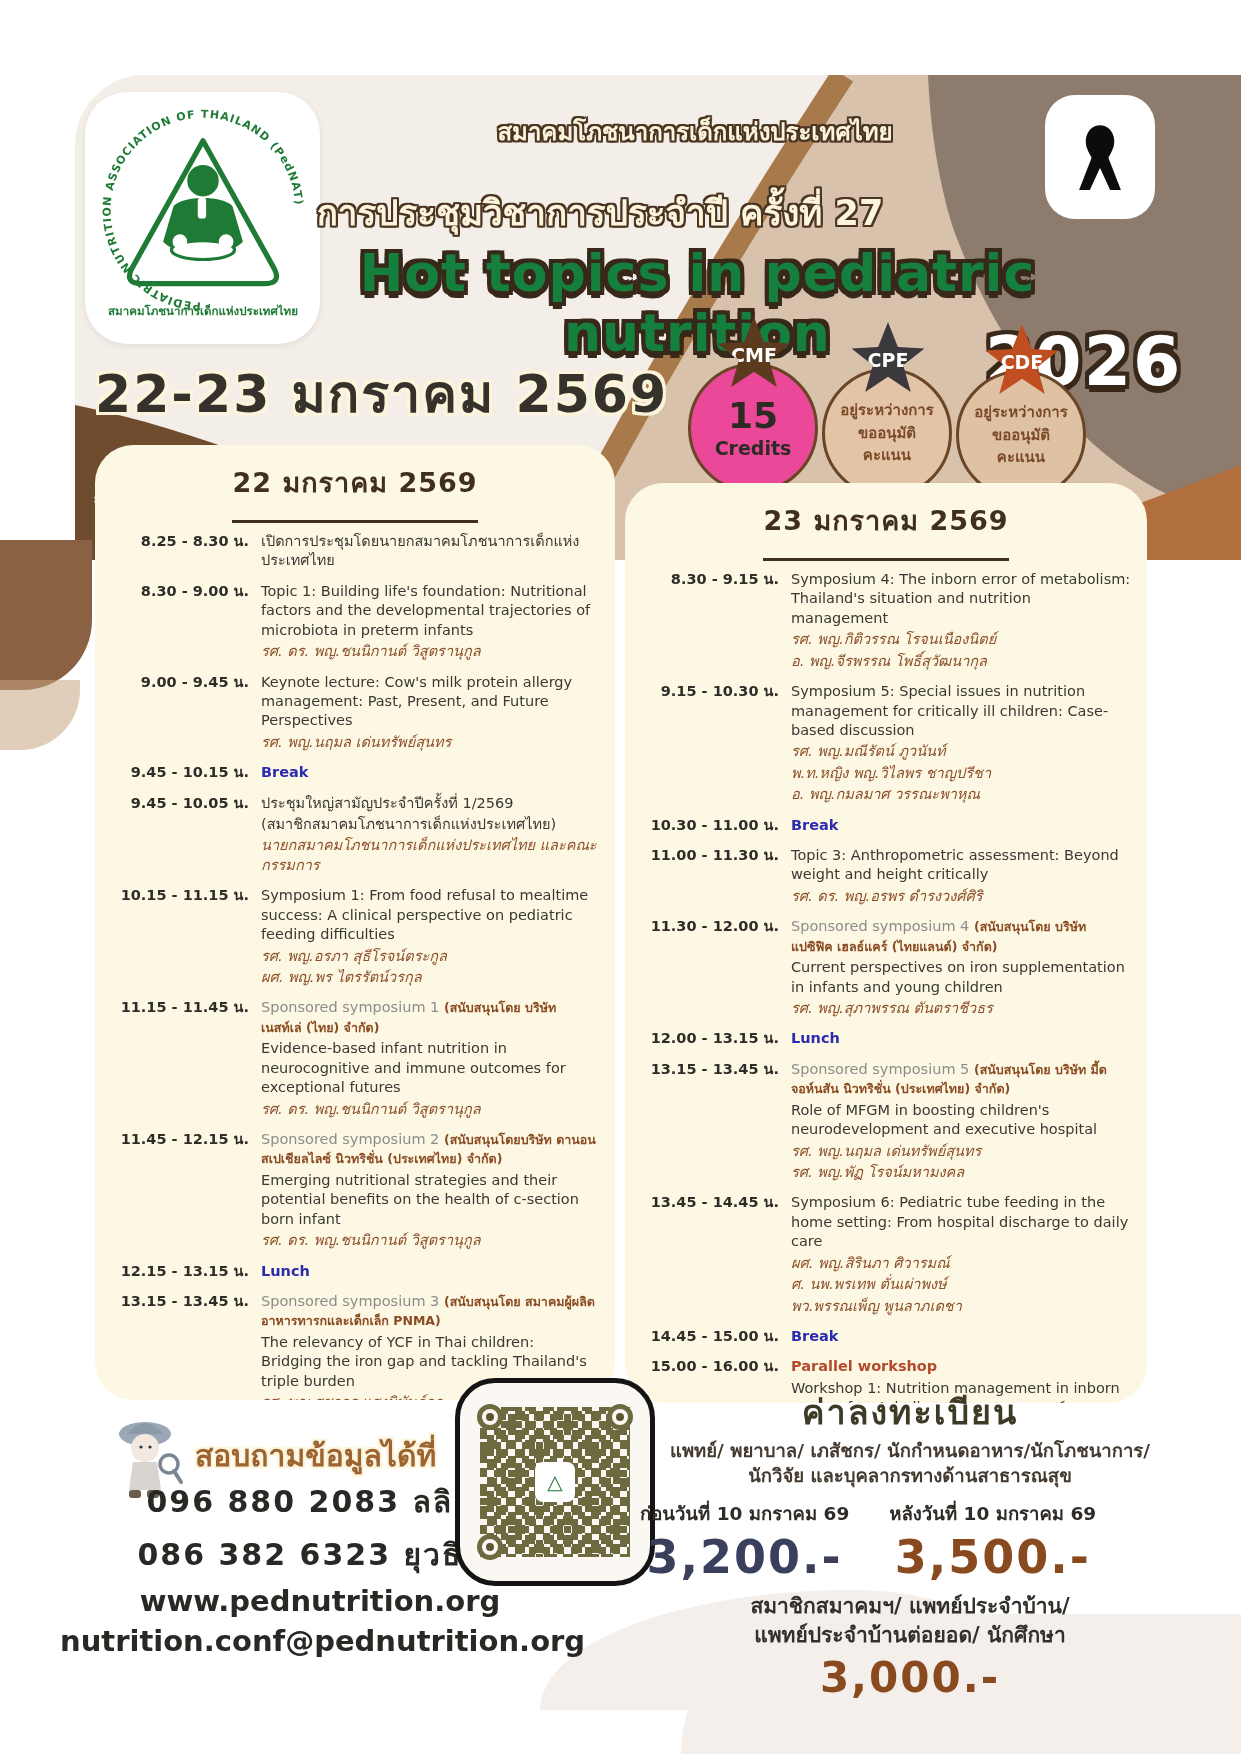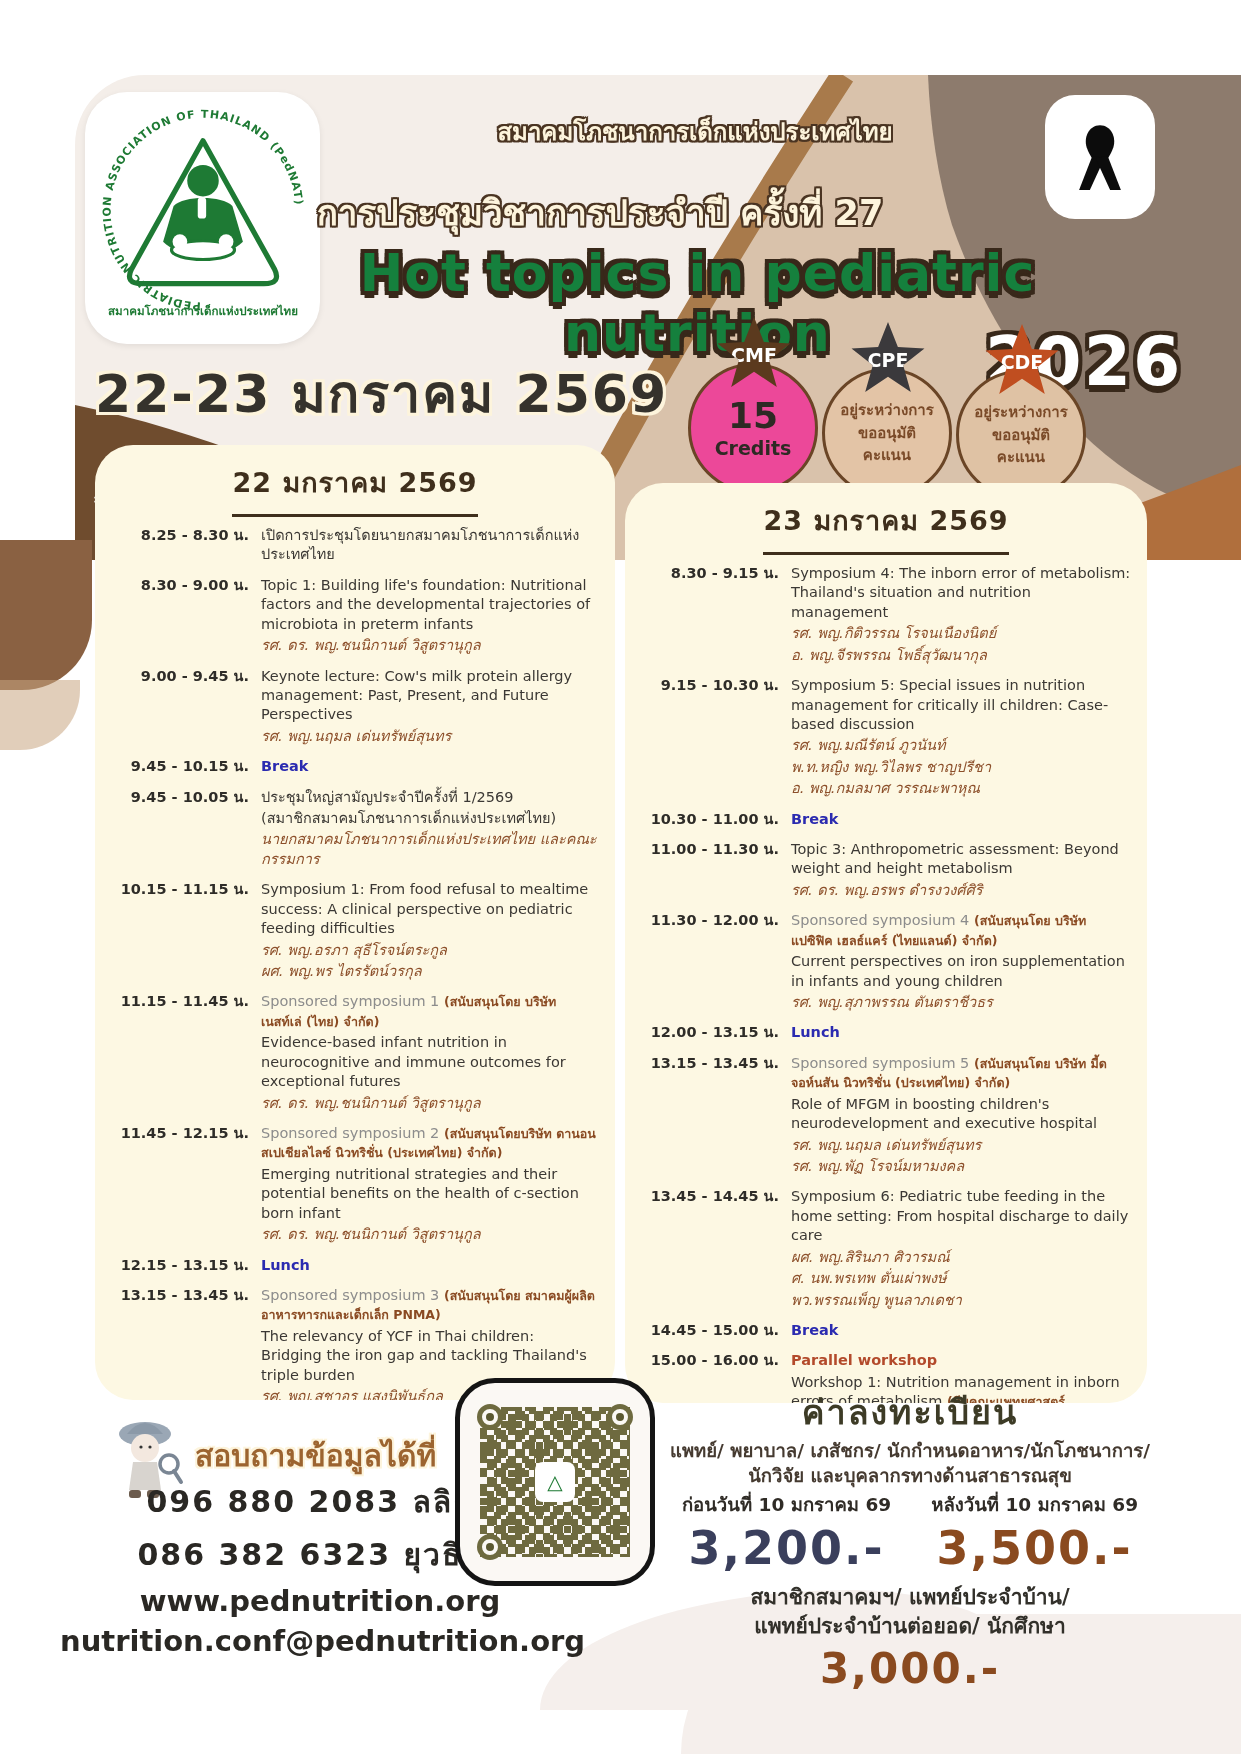--- a/index.html
+++ b/index.html
@@ -58,21 +58,21 @@
   .badge .thai{font-size:15px;font-weight:bold;color:#7a4a28;line-height:1.5;}
   .badge-cme{left:688px;top:325px;}
   .badge-cpe{left:822px;top:330px;}
   .badge-cde{left:956px;top:332px;}
   
   .panel{position:absolute;background:#fdf8e3;border-radius:38px;overflow:hidden;}
   .panel-left{left:95px;top:445px;width:520px;height:955px;}
   .panel-right{left:625px;top:483px;width:522px;height:920px;}
   .day-head-wrap{text-align:center;padding-top:16px;}
   .day-head{display:inline-block;font-size:27px;font-weight:800;color:#3f2f1c;letter-spacing:1px;
-            border-bottom:3px solid #3f2f1c;padding-bottom:10px;}
+            border-bottom:3px solid #3f2f1c;padding-bottom:16px;}
   .item{display:flex;gap:12px;margin:9px 16px 0 12px;}
   .time{flex:0 0 142px;text-align:right;font-weight:bold;font-size:14.5px;color:#2e2c28;
         white-space:nowrap;line-height:1.34;}
   .content{flex:1;font-size:14.5px;color:#3b3834;line-height:1.34;}
   .line{margin:0 0 2px;}
   .t-title{color:#3b3834;}
   .t-speaker{color:#8c4f2a;font-style:italic;}
   .t-break{color:#2b2bb0;font-weight:bold;}
   .t-sponsored{color:#8c8c8c;}
   .t-note{color:#8a4a22;font-weight:bold;font-size:12.5px;}
@@ -97,21 +97,21 @@
   .finder::after{content:"";position:absolute;left:4px;top:4px;width:8px;height:8px;border-radius:50%;
                  background:#5a5730;}
   .f-tl{left:-3px;top:-3px;} .f-tr{right:-3px;top:-3px;} .f-bl{left:-3px;bottom:-3px;}
   .qr-center{position:absolute;left:55px;top:55px;width:40px;height:40px;background:#ffffff;
              border-radius:8px;display:flex;align-items:center;justify-content:center;
              color:#1e7a34;font-size:20px;}
   
   .reg{position:absolute;left:640px;top:1385px;width:540px;text-align:center;}
   .reg-head{font-size:34px;font-weight:800;color:#3d3b26;letter-spacing:2px;}
   .reg-aud{font-size:18.5px;font-weight:bold;color:#453a30;line-height:1.35;}
-  .reg-cols{display:flex;justify-content:center;gap:40px;margin-top:1px;}
+  .reg-cols{display:flex;justify-content:flex-start;gap:40px;margin-top:10px;}
   .reg-col .lab{font-size:18.5px;font-weight:bold;color:#2f2b26;}
   .price{font-size:46px;font-weight:800;letter-spacing:2px;margin-top:2px;}
   .p-navy{color:#3a3f5c;} .p-brown{color:#8a4a1f;}
   .reg-member{font-size:21px;font-weight:bold;color:#32302a;margin-top:8px;line-height:1.4;}
   .reg-member-price{font-size:42px;font-weight:800;color:#8a4a1f;letter-spacing:2px;margin-top:2px;}
 </style>
 </head>
 <body>
 
 <div class="page">
@@ -302,21 +302,21 @@
         </div>
         <div class="item">
           <div class="time">10.30 - 11.00 น.</div>
           <div class="content">
             <div class="line"><span class="t-break">Break</span></div>
           </div>
         </div>
         <div class="item">
           <div class="time">11.00 - 11.30 น.</div>
           <div class="content">
-            <div class="line"><span class="t-title">Topic 3: Anthropometric assessment: Beyond weight and height metabolism</span></div>
+            <div class="line"><span class="t-title">Topic 3: Anthropometric assessment: Beyond weight and height critically</span></div>
             <div class="line"><span class="t-speaker">รศ. ดร. พญ.อรพร ดำรงวงศ์ศิริ</span></div>
           </div>
         </div>
         <div class="item">
           <div class="time">11.30 - 12.00 น.</div>
           <div class="content">
             <div class="line"><span class="t-sponsored">Sponsored symposium 4 </span><span class="t-note">(สนับสนุนโดย บริษัท แปซิฟิค เฮลธ์แคร์ (ไทยแลนด์) จำกัด)</span></div>
             <div class="line"><span class="t-title">Current perspectives on iron supplementation in infants and young children</span></div>
             <div class="line"><span class="t-speaker">รศ. พญ.สุภาพรรณ ตันตราชีวธร</span></div>
           </div>

